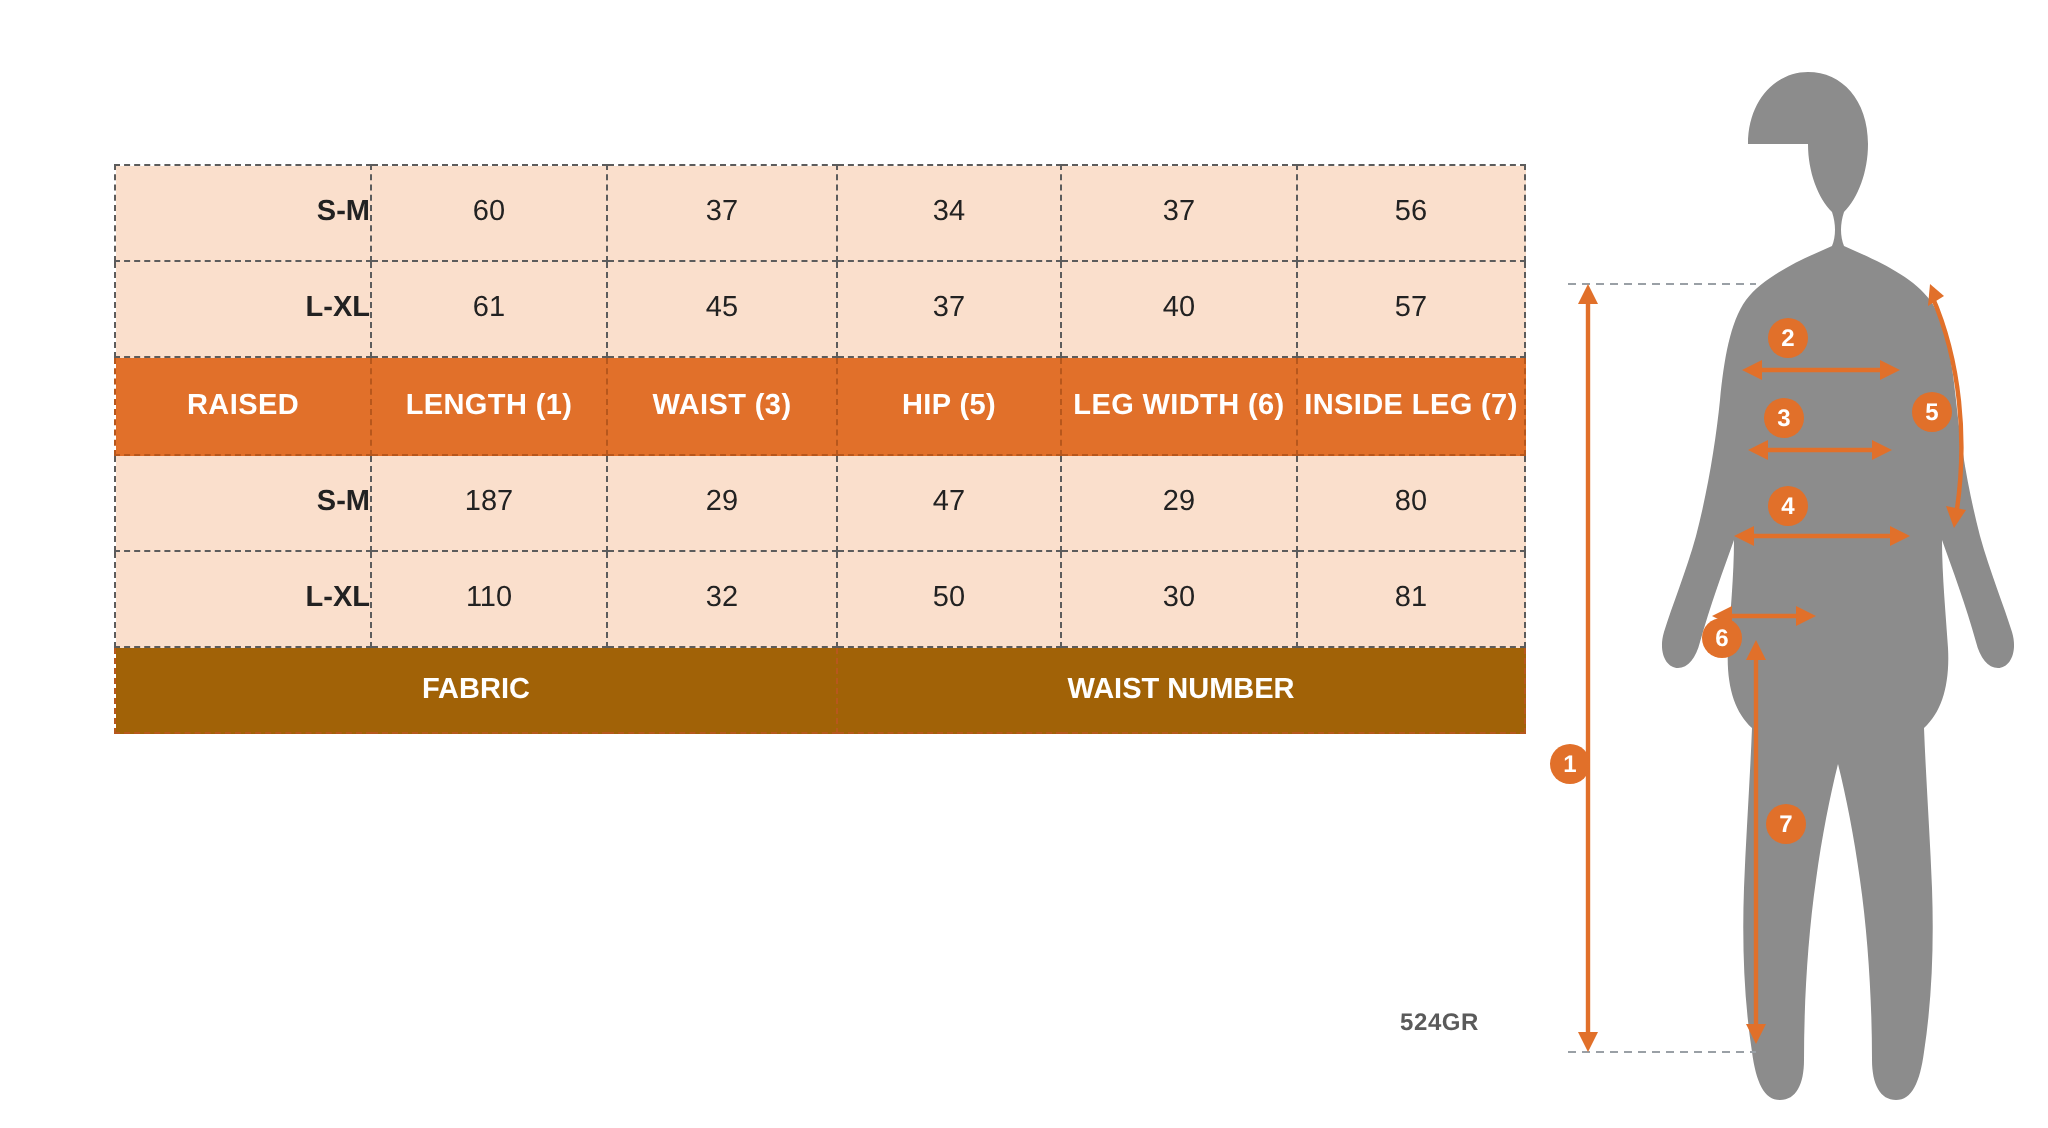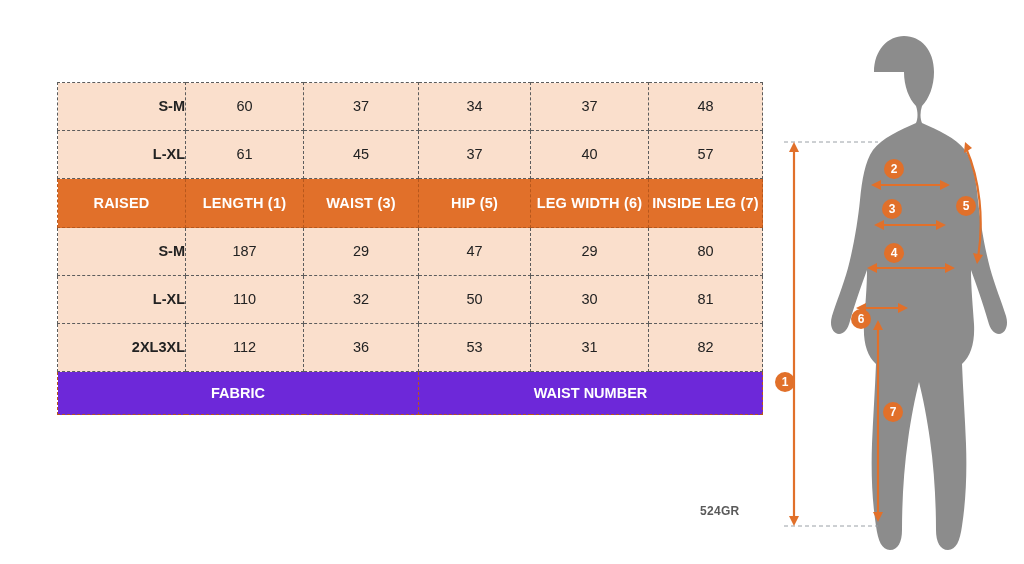--- a/index.html
+++ b/index.html
@@ -53,21 +53,21 @@
     border: 1px dashed #b7571c;
   }
   tr.data-row td {
     background: #fadfcc;
   }
   tr.data-row td.rowlabel {
     font-weight: bold;
     text-align: right;
   }
   tr.footer-head td {
-    background: #6d28d9;
+    background: #a16207;
     color: #ffffff;
     font-weight: bold;
     height: 42px;
     border: 1px dashed #b7571c;
     text-align: center;
   }
   tr.footer-val td {
     background: #fadfcc;
     height: 44px;
     font-size: 15px;
@@ -114,21 +114,21 @@
       </colgroup>
       <tbody>
 
 
         <tr class="data-row">
           <td class="rowlabel">S-M</td>
           <td>60</td>
           <td>37</td>
           <td>34</td>
           <td>37</td>
-          <td>48</td>
+          <td>56</td>
         </tr>
         <tr class="data-row">
           <td class="rowlabel">L-XL</td>
           <td>61</td>
           <td>45</td>
           <td>37</td>
           <td>40</td>
           <td>57</td>
         </tr>
 
@@ -149,28 +149,20 @@
           <td>29</td>
           <td>80</td>
         </tr>
         <tr class="data-row">
           <td class="rowlabel">L-XL</td>
           <td>110</td>
           <td>32</td>
           <td>50</td>
           <td>30</td>
           <td>81</td>
-        </tr>
-        <tr class="data-row">
-          <td class="rowlabel">2XL3XL</td>
-          <td>112</td>
-          <td>36</td>
-          <td>53</td>
-          <td>31</td>
-          <td>82</td>
         </tr>
 
         <tr class="footer-head">
           <td colspan="3">FABRIC</td>
           <td colspan="3">WAIST NUMBER</td>
         </tr>
       </tbody>
     </table>
   </div>
 

